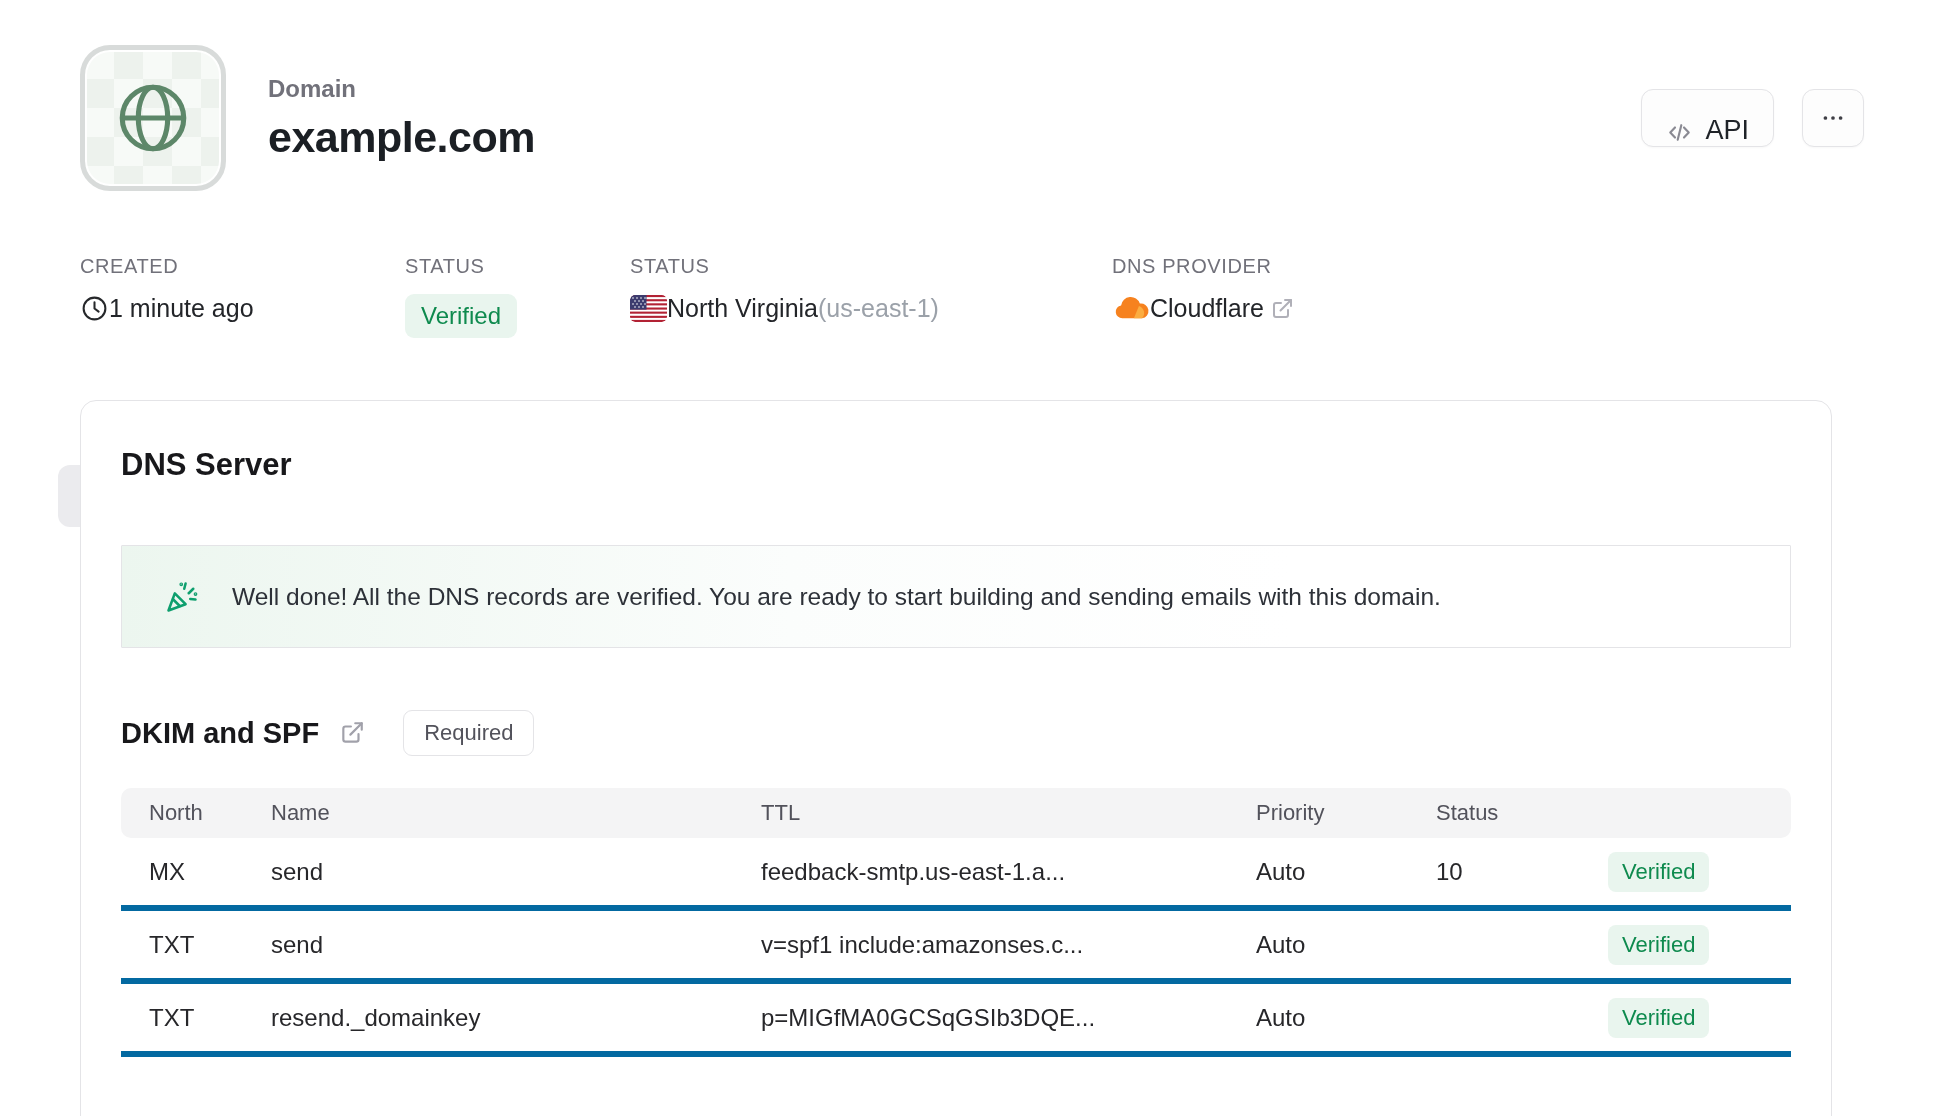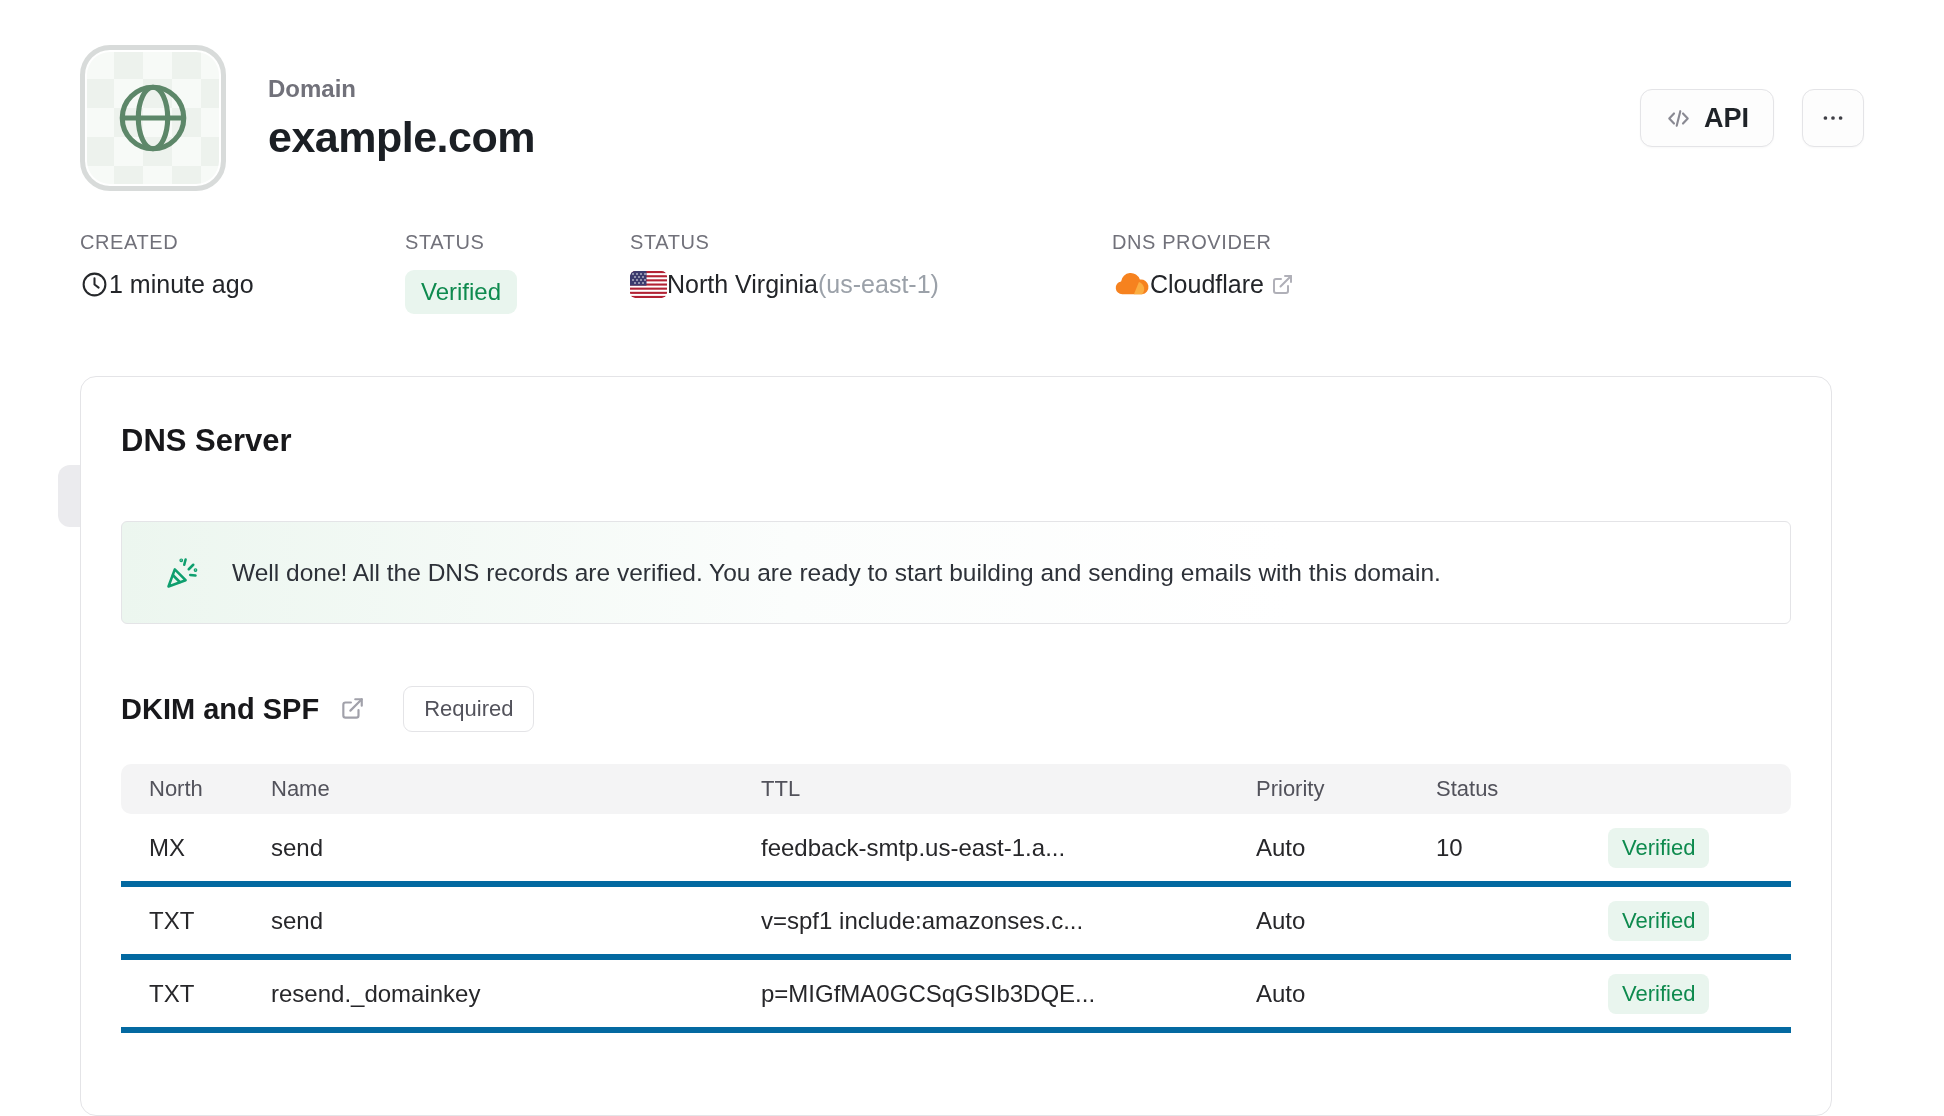--- a/index.html
+++ b/index.html
@@ -16,47 +16,47 @@
     display:flex; align-items:center; justify-content:center;
     box-shadow:inset 0 0 0 2px #ffffff; }
   .domain-icon-box svg { width:82px; height:82px; }
   .header-text { margin-left:42px; display:flex; flex-direction:column; gap:10px; }
   .kicker { font-size:24px; font-weight:700; color:#71717a; }
   .page-title { font-size:43px; font-weight:700; color:#1b1f24; letter-spacing:-0.5px; }
   .header-actions { margin-left:auto; display:flex; align-items:center; gap:28px; }
   .btn { display:flex; align-items:center; justify-content:center; gap:12px; height:58px;
     border:1px solid #e4e4e7; border-radius:12px; background:#fdfdfd; cursor:pointer;
     box-shadow:0 1px 2px rgba(0,0,0,0.03); }
-  .btn-api { padding:0 24px; font-size:27px; font-weight:700; color:#1f2328; }
+  .btn-api { padding:0 24px; font-size:27px; font-weight:400; color:#1f2328;align-items:flex-end; }
   .btn-api svg { width:27px; height:27px; }
   .btn-more { width:62px; }
   .btn-more svg { width:26px; height:26px; }
 
   
-  .meta-row { display:flex; margin-top:40px; }
+  .meta-row { display:flex; margin-top:64px; }
   .meta-col { display:flex; flex-direction:column; gap:16px; }
   .meta-col.c1 { width:325px; } .meta-col.c2 { width:225px; } .meta-col.c3 { width:482px; }
   .meta-label { font-size:20px; font-weight:500; letter-spacing:0.6px; color:#71717a; }
   .meta-value { display:flex; align-items:center; font-size:25px; color:#232529; }
   .meta-value svg.clock { width:29px; height:29px; }
   .badge-verified { display:inline-block; padding:8px 16px; border-radius:9px;
     background:#e9f5ee; color:#0e8a4e; font-size:24px; font-weight:500; width:fit-content; }
   .flag { width:37px; height:27px; border-radius:5px; overflow:hidden; flex:0 0 auto; }
   .region-code { color:#9ba1a9; }
   .cf-icon { width:38px; height:28px; }
   .ext-link { width:24px; height:24px; margin-left:6px; cursor:pointer; }
 
   
   .side-notch { position:absolute; left:58px; top:465px; width:36px; height:62px;
     border-radius:12px; background:#ebebee; }
   .card { position:relative; margin-top:62px; width:1752px; height:740px;
     background:#ffffff; border:1px solid #e4e4e7; border-radius:16px; padding:46px 40px 0 40px; }
   .card-title { font-size:31px; font-weight:700; color:#18181b; }
 
-  .banner { margin-top:62px; height:103px; border:1px solid #e4e4e7; border-radius:6px;
+  .banner { margin-top:62px; height:103px; border:1px solid #e4e4e7; border-radius:1px;
     background:linear-gradient(90deg,#ecf6ef 0%, #fbfdfc 40%, #ffffff 70%);
     display:flex; align-items:center; padding:0 42px; gap:32px; }
   .banner svg { width:36px; height:36px; flex:0 0 auto; }
   .banner-text { font-size:24.5px; color:#2d3138; }
 
   .section-head { margin-top:62px; display:flex; align-items:center; gap:18px; }
   .section-title { font-size:29px; font-weight:700; color:#18181b; }
   .section-head .ext-link { width:26px; height:26px; margin-left:2px; }
   .badge-required { margin-left:20px; padding:9px 20px; border:1px solid #e4e4e7;
     border-radius:9px; font-size:22px; color:#52525b; background:#ffffff; }

